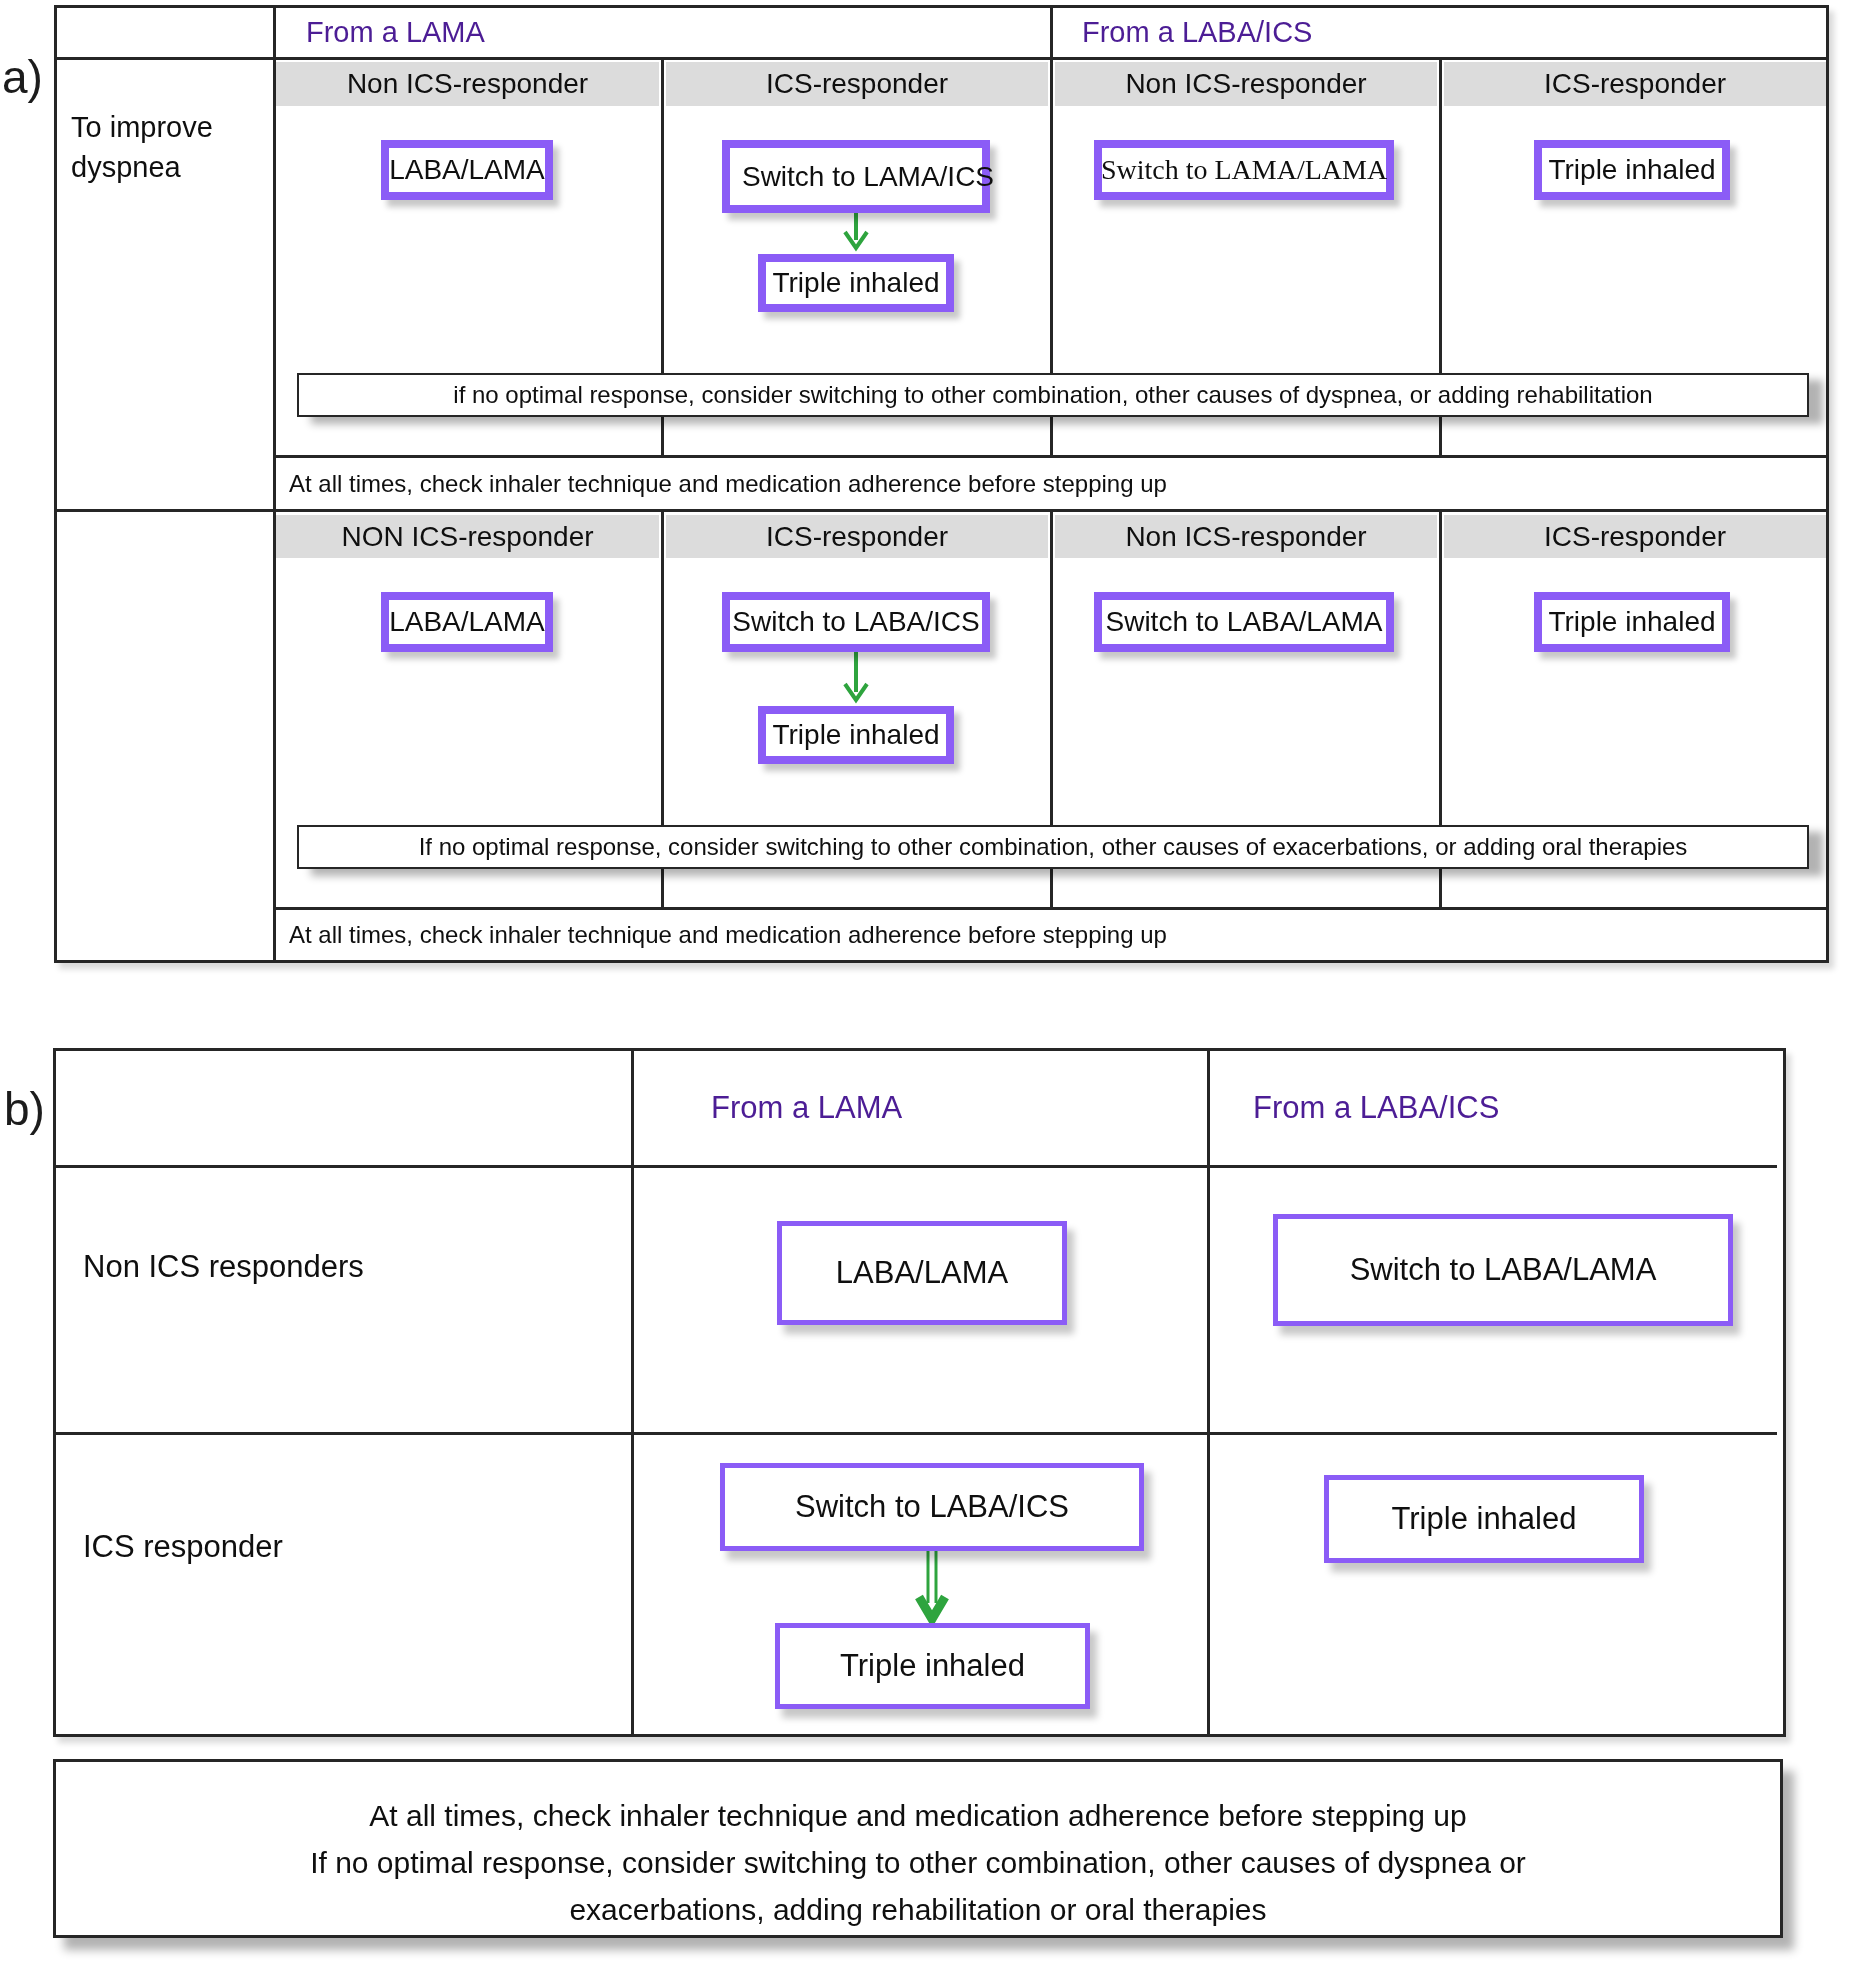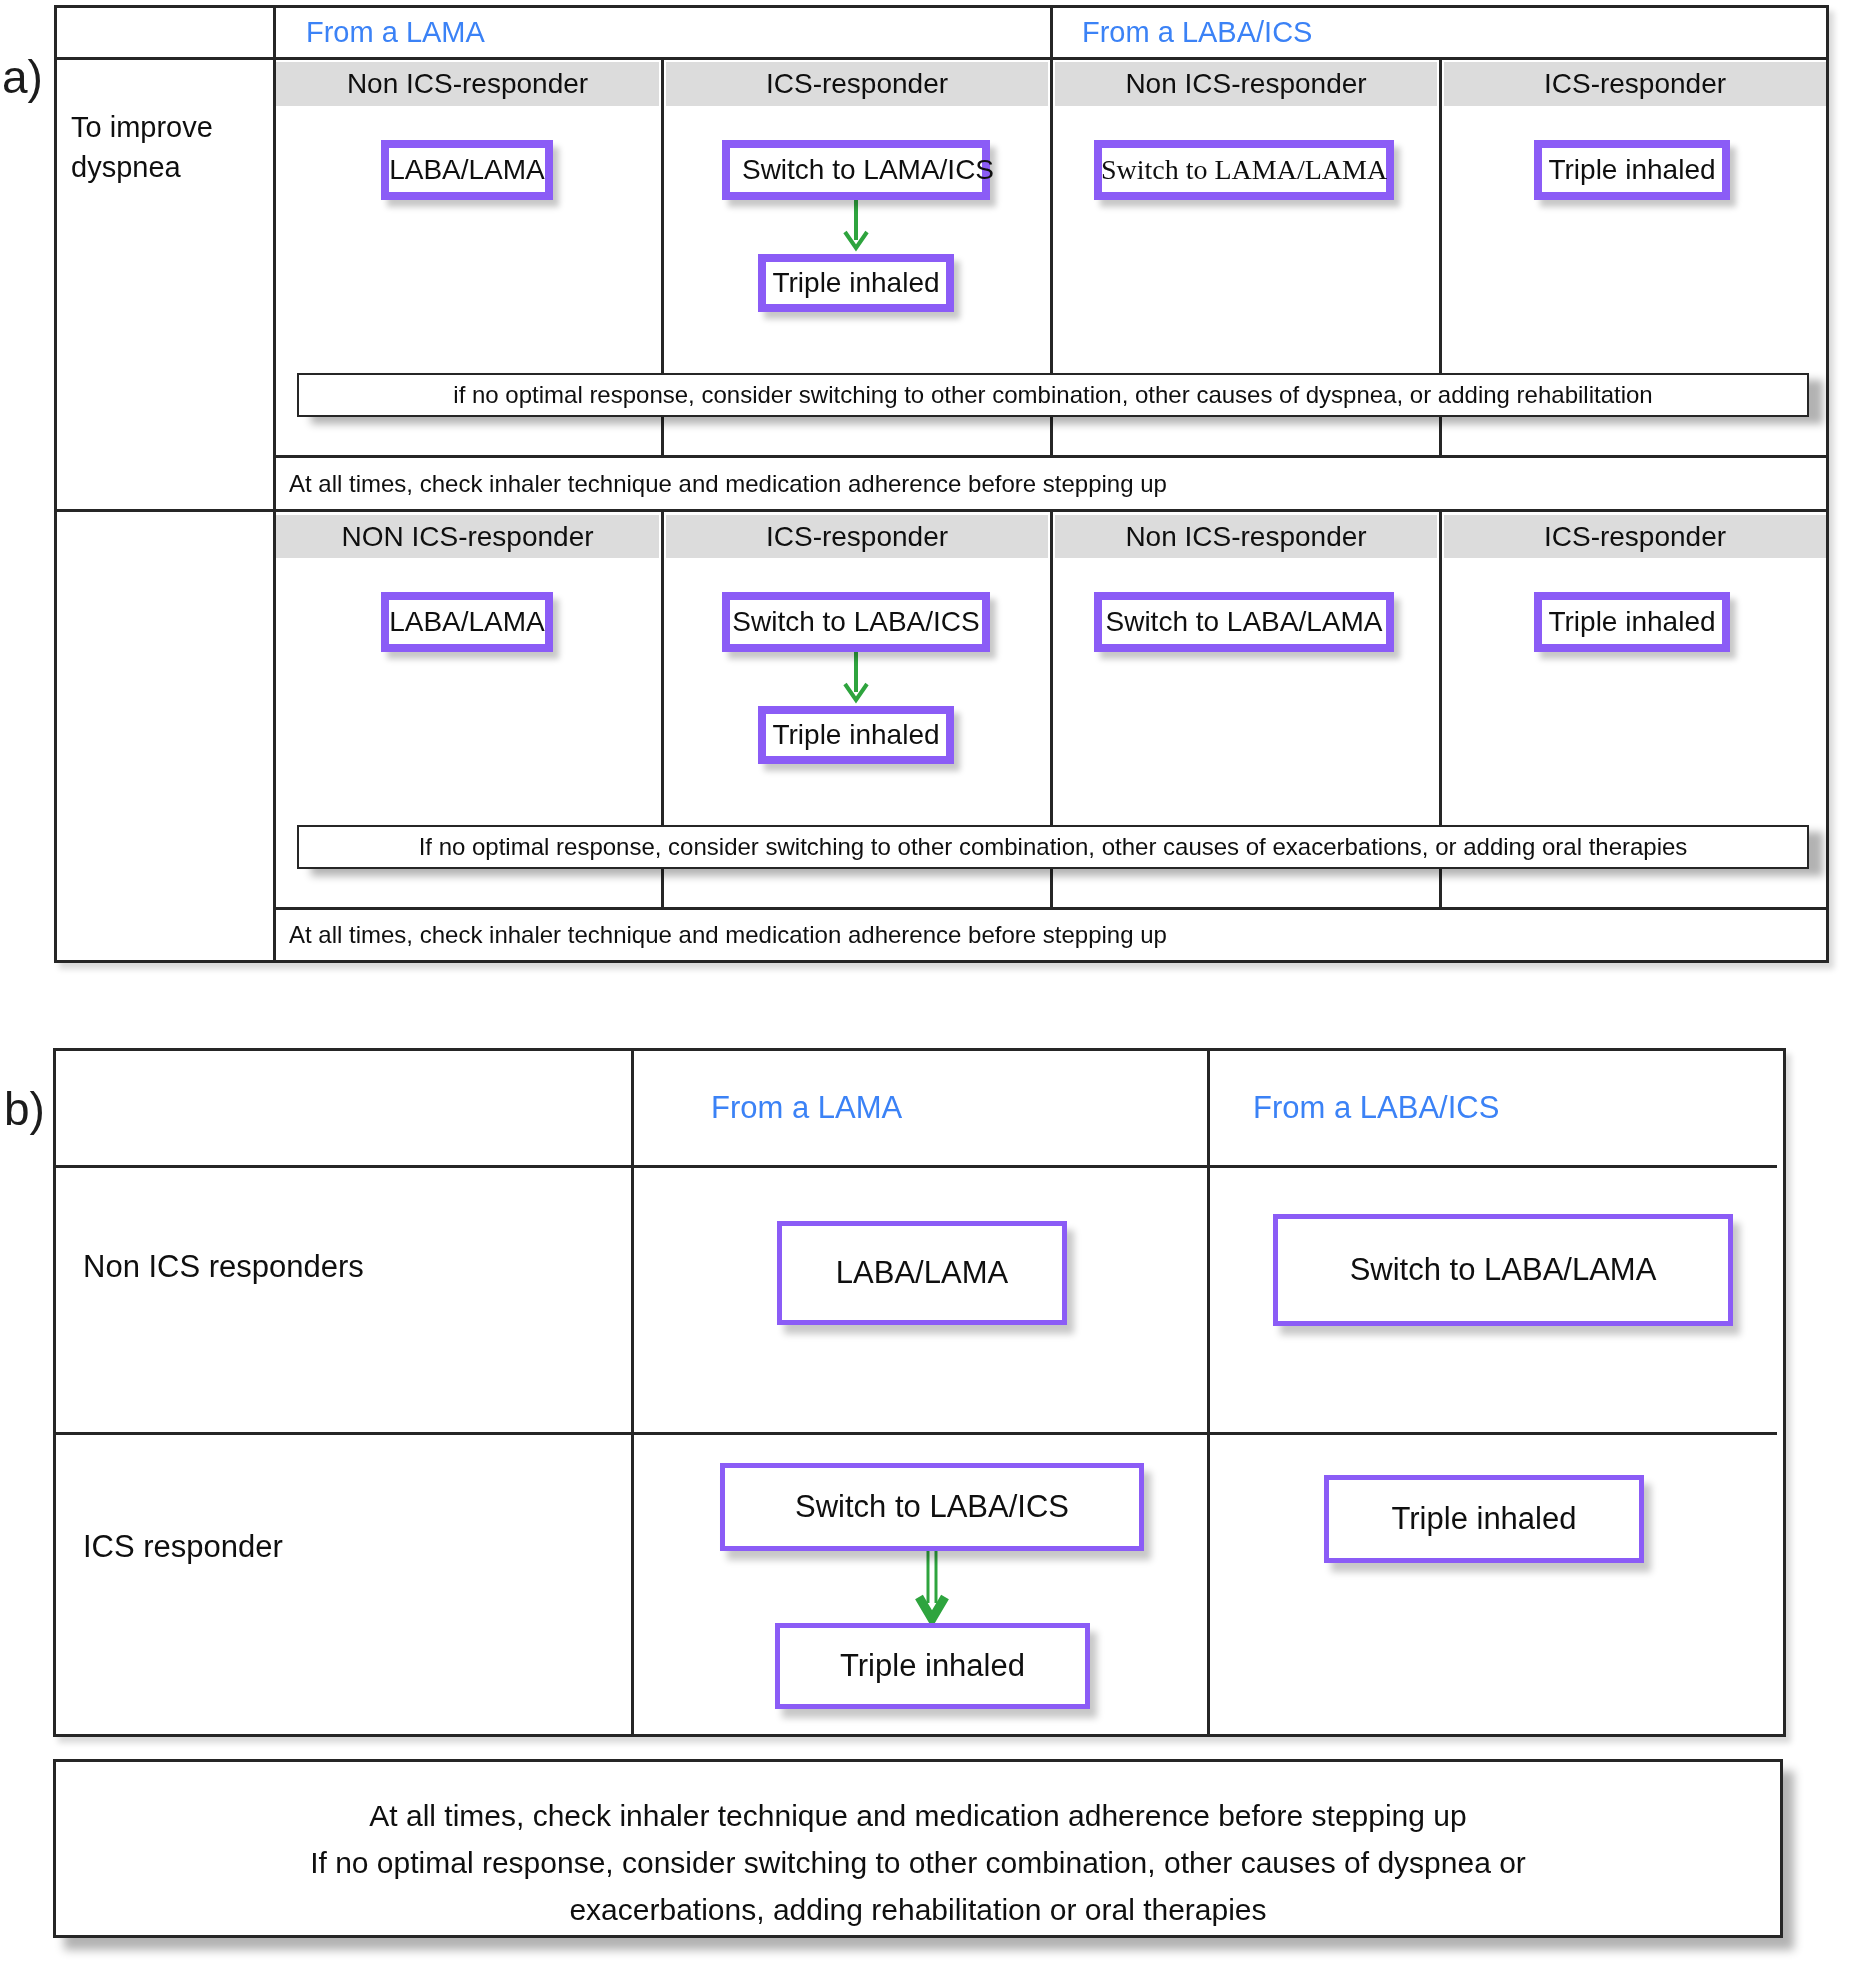--- a/index.html
+++ b/index.html
@@ -5,21 +5,21 @@
   html,body{margin:0;padding:0;background:#ffffff;}
   body{
     width:1865px;height:1978px;position:relative;
     font-family:"Liberation Sans","DejaVu Sans",sans-serif;
     color:#111;
     -webkit-font-smoothing:antialiased;
   }
   .panel-label{position:absolute;font-size:46px;color:#1c1c1c;}
   .table{position:absolute;background:#fff;border:3px solid #262626;}
   .vline,.hline{position:absolute;background:#262626;}
-  .hdr-text{position:absolute;display:flex;align-items:center;font-size:29px;color:#3b82f6;white-space:nowrap;}
+  .hdr-text{position:absolute;display:flex;align-items:center;font-size:29px;color:#4c1d95;white-space:nowrap;}
   .row-label{position:absolute;font-size:29px;line-height:1.38;color:#0f0f0f;margin-top:45px;}
   .gband{position:absolute;background:#dcdcdc;display:flex;align-items:center;justify-content:center;font-size:28px;color:#0f0f0f;white-space:nowrap;}
   .gbox{
     position:absolute;box-sizing:border-box;background:#fff;
     border:8px solid #8b5cf6;box-shadow:6px 7px 6px rgba(0,0,0,0.22);
     display:flex;align-items:center;justify-content:center;
     font-size:28px;color:#0f0f0f;white-space:nowrap;z-index:4;
   }
   .gbox-b{border-width:5px;font-size:31px;box-shadow:7px 9px 7px rgba(0,0,0,0.22);}
   .arrow{position:absolute;z-index:3;}
@@ -65,21 +65,21 @@
   <div class="hdr-text" style="left:1025px;top:0;height:49px;">From a LABA/ICS</div>
 
   <div class="row-label" style="left:14px;top:54px;width:195px;">To improve dyspnea</div>
 
   <div class="gband" style="left:219px;top:54px;width:383px;height:44px;">Non ICS-responder</div>
   <div class="gband" style="left:609px;top:54px;width:382px;height:44px;">ICS-responder</div>
   <div class="gband" style="left:998px;top:54px;width:382px;height:44px;">Non ICS-responder</div>
   <div class="gband" style="left:1387px;top:54px;width:382px;height:44px;">ICS-responder</div>
 
   <div class="gbox" style="left:324px;top:132px;width:172px;height:60px;">LABA/LAMA</div>
-  <div class="gbox" style="left:665px;top:132px;width:268px;height:60px;padding-left:24px;">Switch to LAMA/ICS</div>
+  <div class="gbox" style="left:665px;top:132px;width:268px;height:73px;padding-left:24px;">Switch to LAMA/ICS</div>
   <div class="gbox" style="left:1037px;top:132px;width:300px;height:60px;font-family:Liberation Serif, serif;">Switch to LAMA/LAMA</div>
   <div class="gbox" style="left:1477px;top:132px;width:196px;height:60px;">Triple inhaled</div>
 
   <svg class="arrow" style="left:781px;top:192px;" width="36" height="54" viewBox="0 0 36 54">
     <line x1="18" y1="0" x2="18" y2="40" stroke="#2ea43e" stroke-width="4"></line>
     <polyline points="7,32 18,48 29,32" fill="none" stroke="#2ea43e" stroke-width="4"></polyline>
   </svg>
   <div class="gbox" style="left:701px;top:246px;width:196px;height:58px;">Triple inhaled</div>
 
   <div class="notebar" style="left:240px;top:365px;width:1512px;height:44px;">if no optimal response, consider switching to other combination, other causes of dyspnea, or adding rehabilitation</div>

